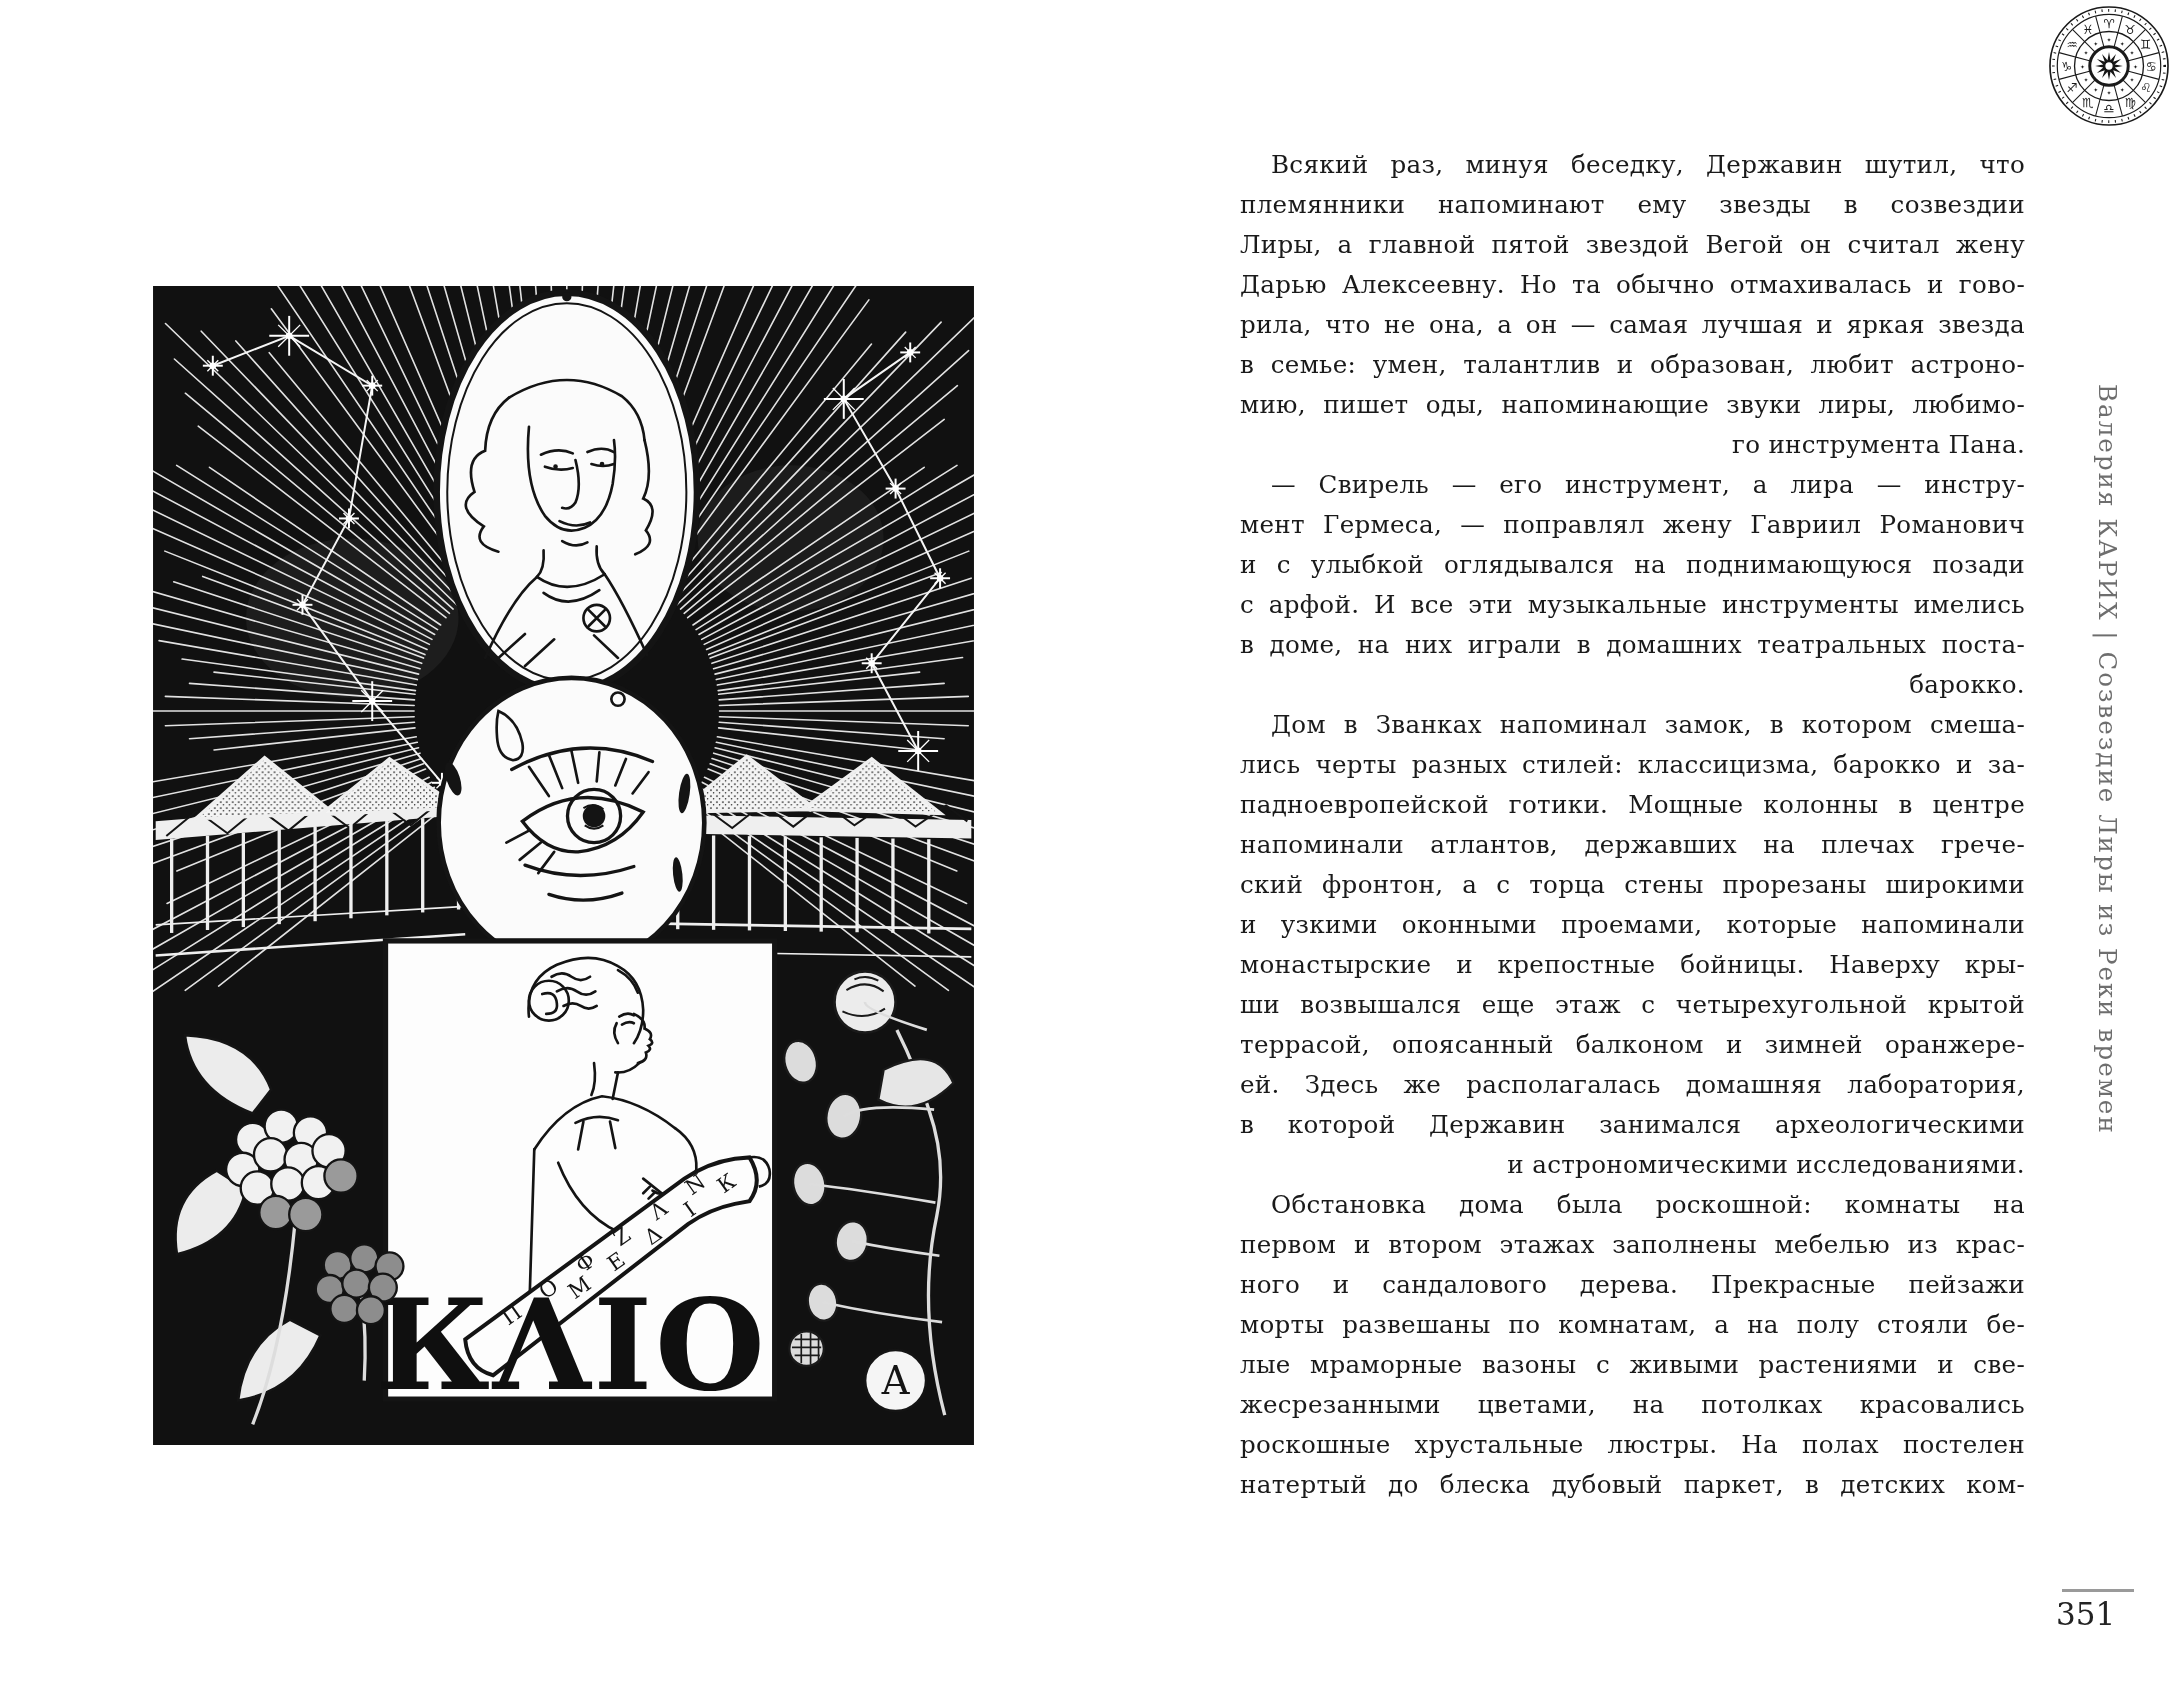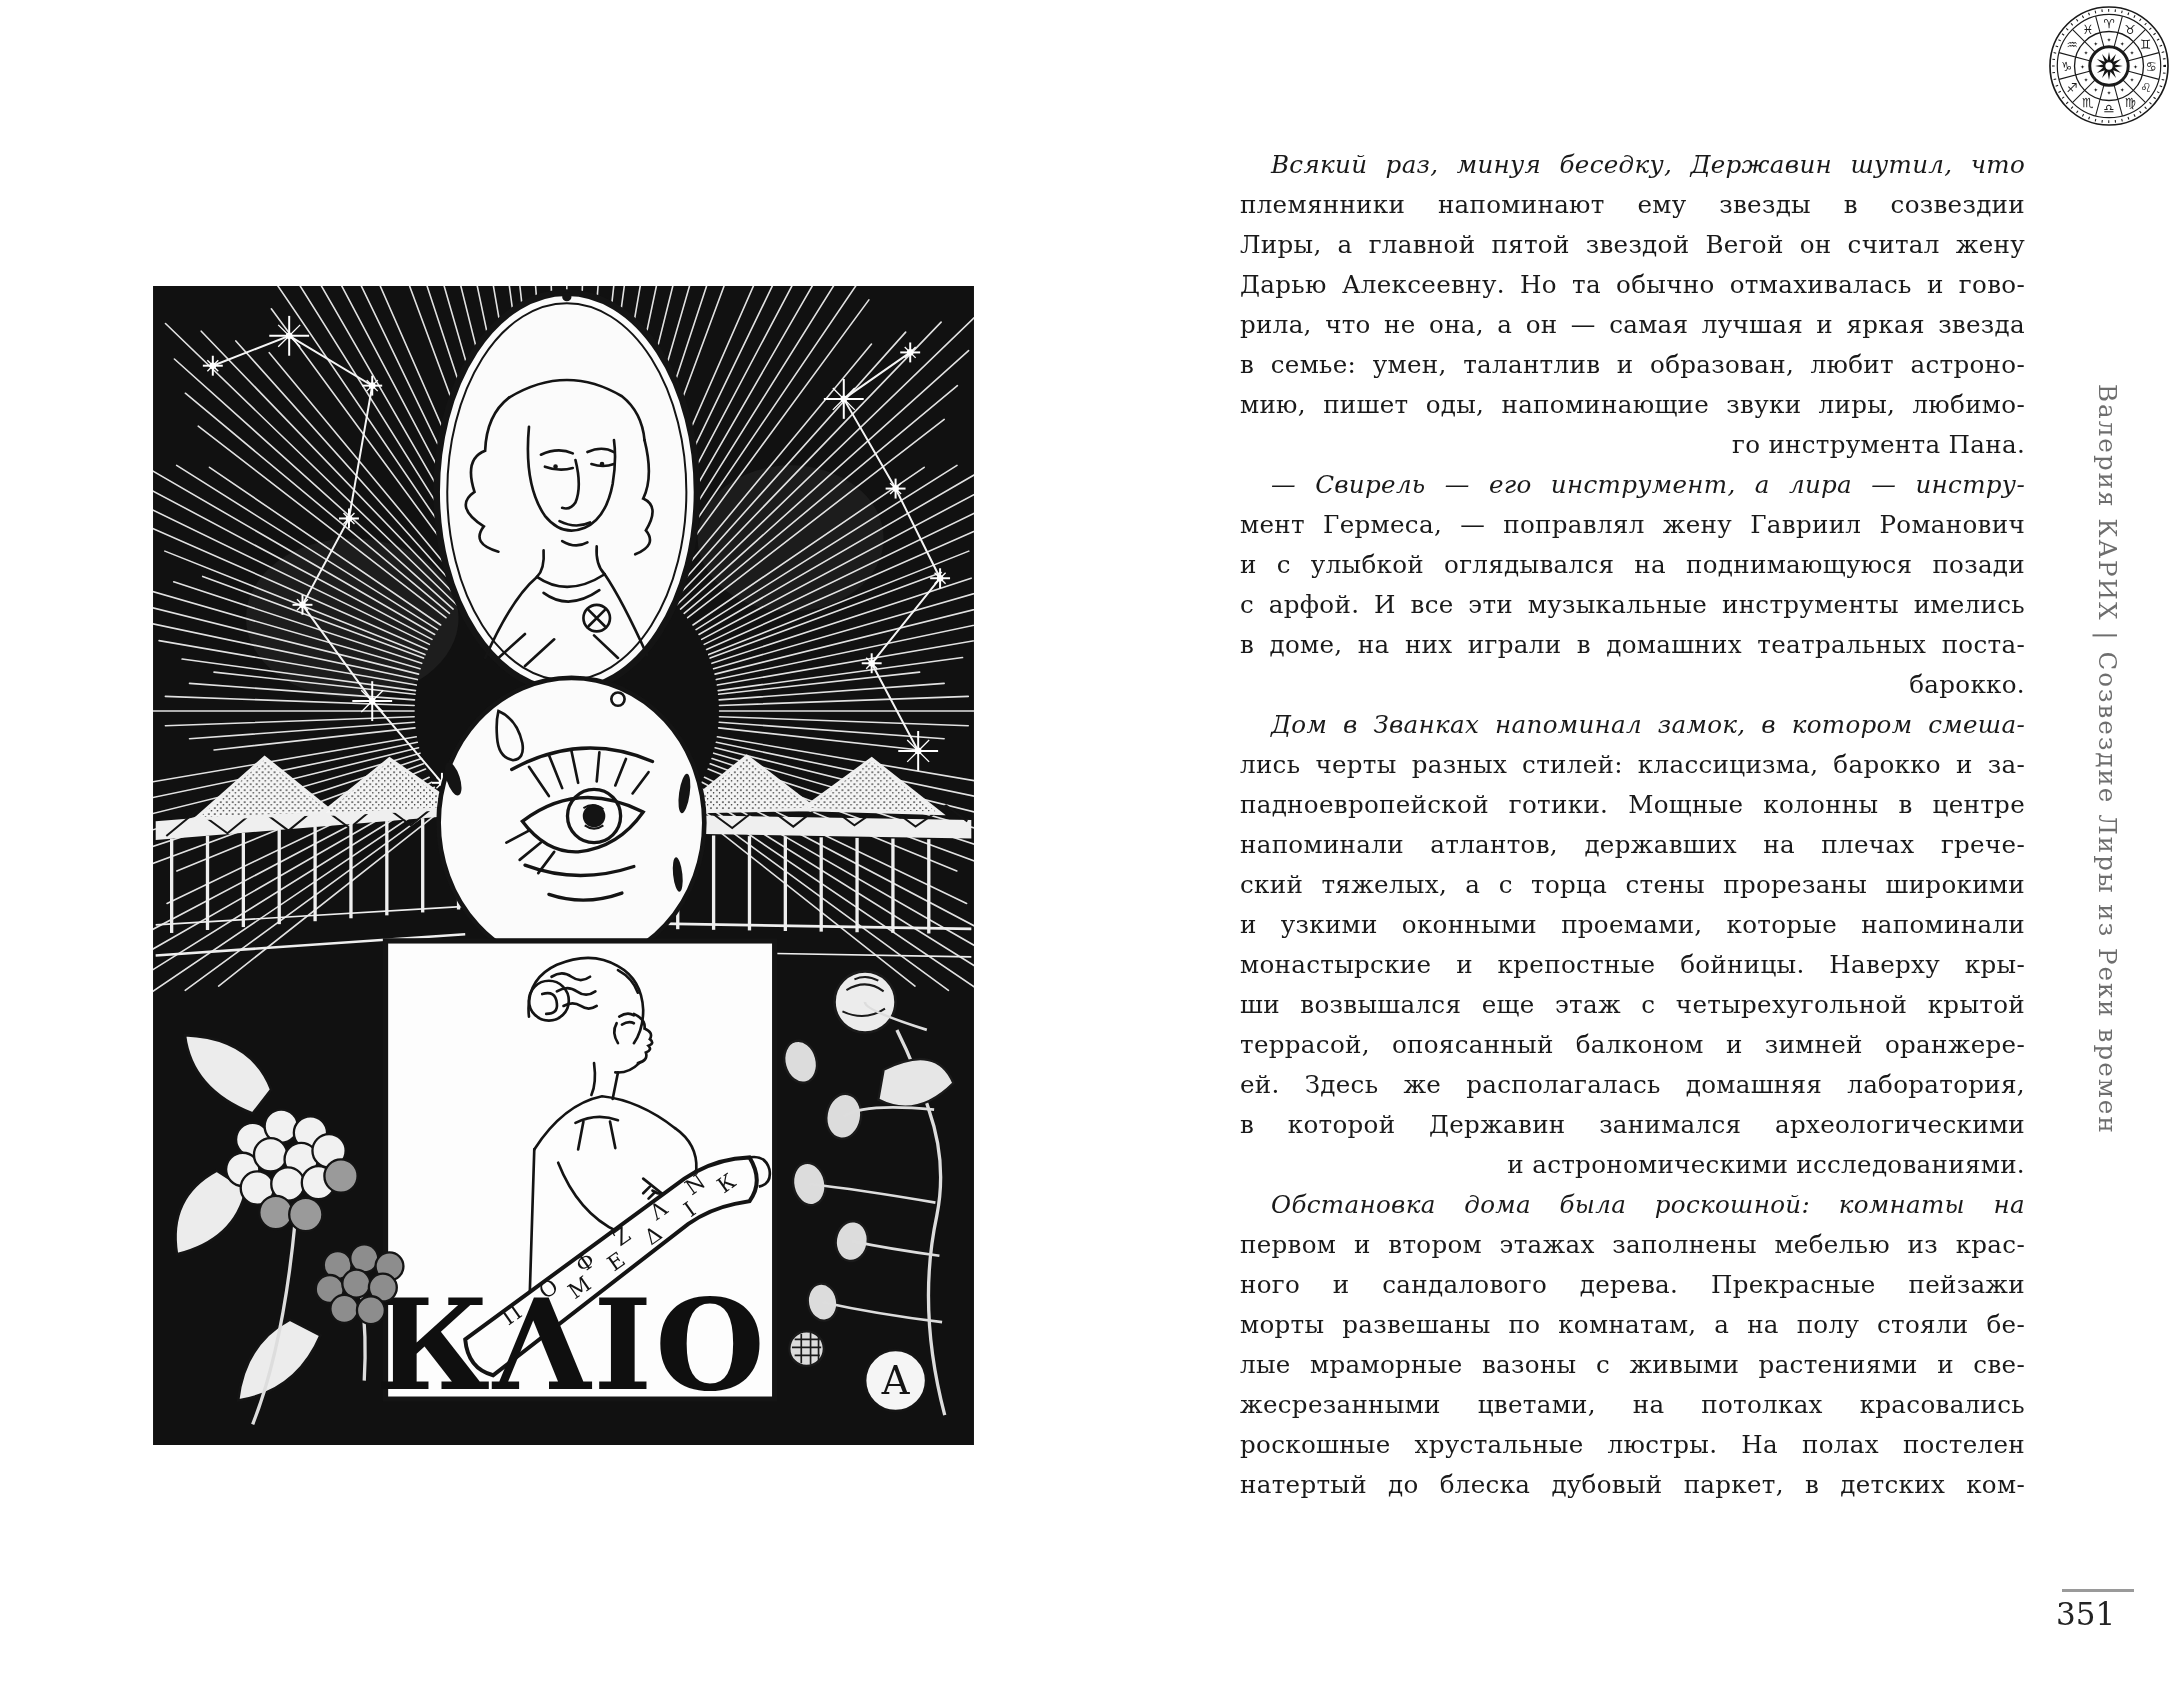--- a/index.html
+++ b/index.html
@@ -7,21 +7,21 @@
           font-family:"DejaVu Serif",serif;}
   
   #illo{position:absolute;left:153px;top:286px;width:821px;height:1159px;}
   
   #text-col{position:absolute;left:1240px;top:145px;width:785px;color:var(--ink,#1a1a1a);}
   .line{height:40px;overflow:hidden;font-size:24.6px;line-height:40px;letter-spacing:0.3px;
         text-align:justify;}
   .line::after{content:"";display:inline-block;width:100%;height:0;}
   .line.plain{text-align:right;}
   .line.plain::after{content:none;}
-  .line.first{text-indent:31px;font-style:italic;}
+  .line.first{text-indent:31px;}
   
   #running-title{position:absolute;left:2066px;top:384px;height:638px;width:56px;
         writing-mode:vertical-rl;white-space:nowrap;font-size:24.6px;letter-spacing:2px;
         color:var(--muted,#6e6e6e);}
   
   #zodiac{position:absolute;left:2048px;top:5.3px;width:122px;height:122px;}
   
   #pageno-rule{position:absolute;left:2062px;top:1589px;width:72px;height:2.7px;
         background:var(--rule,#9a9a9a);}
   #page-number{position:absolute;left:2056px;top:1596px;width:85px;text-align:left;
@@ -464,21 +464,21 @@
       <div class="line first">— Свирель — его инструмент, а лира — инстру-</div>
       <div class="line">мент Гермеса, — поправлял жену Гавриил Романович</div>
       <div class="line">и с улыбкой оглядывался на поднимающуюся позади</div>
       <div class="line">с арфой. И все эти музыкальные инструменты имелись</div>
       <div class="line">в доме, на них играли в домашних театральных поста-</div>
       <div class="line plain">барокко.</div>
       <div class="line first">Дом в Званках напоминал замок, в котором смеша-</div>
       <div class="line">лись черты разных стилей: классицизма, барокко и за-</div>
       <div class="line">падноевропейской готики. Мощные колонны в центре</div>
       <div class="line">напоминали атлантов, державших на плечах грече-</div>
-      <div class="line">ский тяжелых, а с торца стены прорезаны широкими</div>
+      <div class="line">ский фронтон, а с торца стены прорезаны широкими</div>
       <div class="line">и узкими оконными проемами, которые напоминали</div>
       <div class="line">монастырские и крепостные бойницы. Наверху кры-</div>
       <div class="line">ши возвышался еще этаж с четырехугольной крытой</div>
       <div class="line">террасой, опоясанный балконом и зимней оранжере-</div>
       <div class="line">ей. Здесь же располагалась домашняя лаборатория,</div>
       <div class="line">в которой Державин занимался археологическими</div>
       <div class="line plain">и астрономическими исследованиями.</div>
       <div class="line first">Обстановка дома была роскошной: комнаты на</div>
       <div class="line">первом и втором этажах заполнены мебелью из крас-</div>
       <div class="line">ного и сандалового дерева. Прекрасные пейзажи</div>

